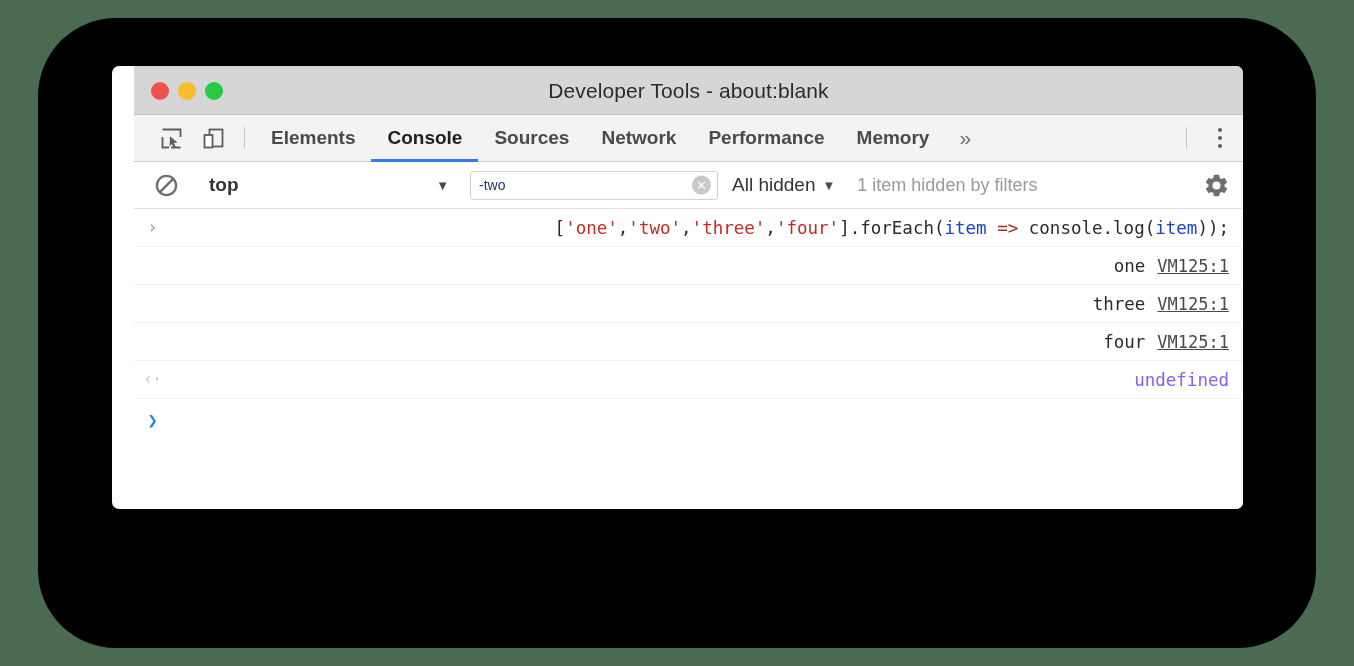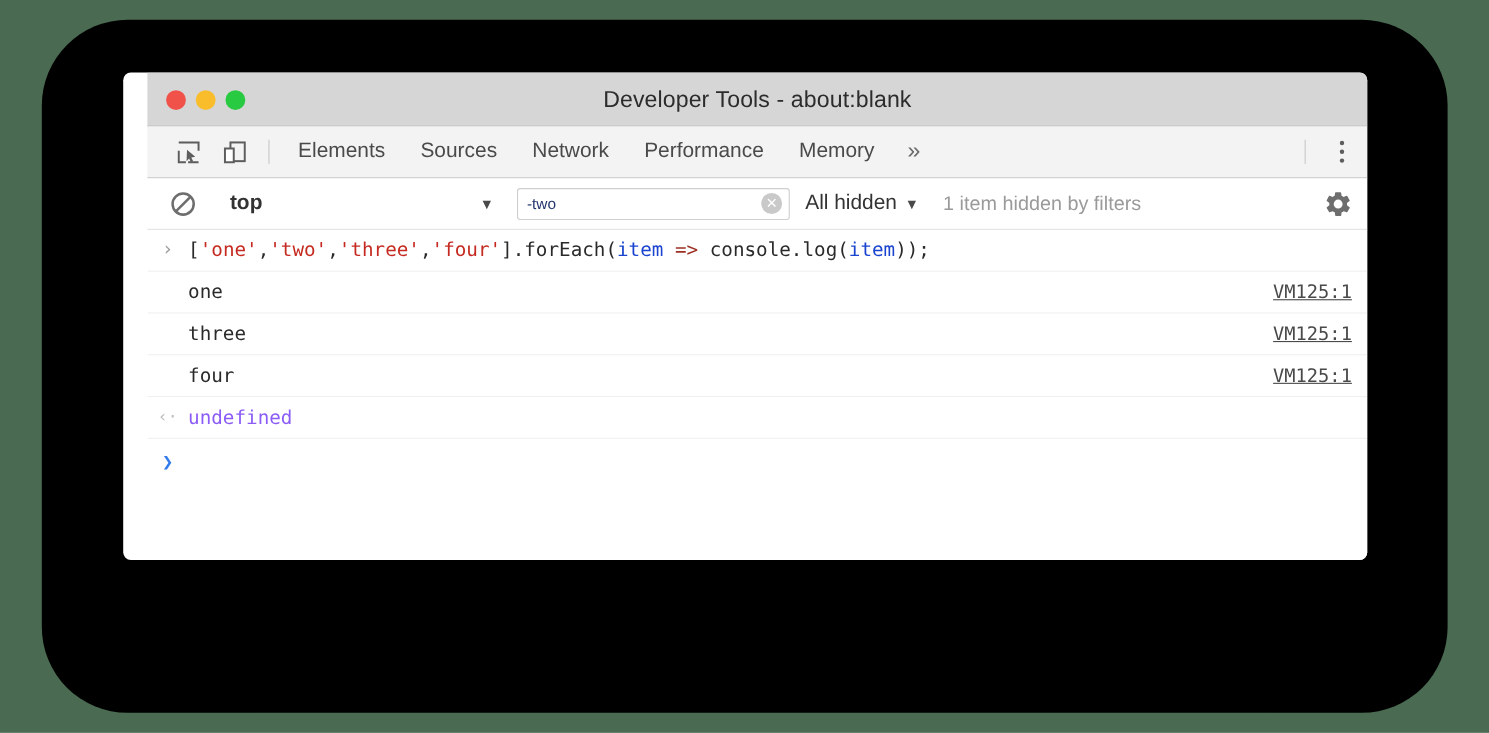--- a/index.html
+++ b/index.html
@@ -82,20 +82,21 @@
     flex: 0 0 auto;
   }
   #tabs { display: flex; align-items: stretch; }
   .tab {
     padding: 0 16px;
     display: flex; align-items: center;
     font-size: 19px;
     color: #4a4a4a;
     cursor: pointer;
     position: relative;
+    font-weight: bold;
   }
   .tab.active { color: #202020; }
   .tab.active::after {
     content: "";
     position: absolute;
     left: 0; right: 0; bottom: -1px;
     height: 3px;
     background: #337ceb;
   }
   #more-tabs {
@@ -200,21 +201,21 @@
     font-family: "DejaVu Sans Mono", monospace;
     font-size: 17.5px;
   }
   .row .gutter {
     width: 37px;
     flex: 0 0 37px;
     text-align: center;
     font-size: 17px;
     line-height: 1;
   }
-  .row .content { flex: 1 1 auto; white-space: pre; color: #2a2a2a; }
+  .row .content { flex: 1 1 auto; white-space: pre; color: #2a2a2a; text-align: right; }
   .row .src {
     font-size: 17px;
     color: #4a4a4a;
     text-decoration: underline;
     cursor: pointer;
     margin-left: 12px;
   }
   .row.input .gutter { color: #9b9b9b; }
   .row.result .gutter { color: #bdbdbd; font-size: 15px; }
   .row.result .content { color: #8b5cf6; }
@@ -253,20 +254,23 @@
         <rect x="6.5" y="1.5" width="13" height="17" fill="none" stroke="#5d5d5d" stroke-width="1.8"></rect>
         <rect x="1.5" y="7" width="8" height="12.5" fill="#ffffff" stroke="#5d5d5d" stroke-width="1.8"></rect>
       </svg>
     </div>
     <div class="vdiv"></div>
 
     <div id="tabs">
       <div class="tab">
         <span>Elements</span>
       </div>
+      <div class="tab active">
+        <span>Console</span>
+      </div>
       <div class="tab">
         <span>Sources</span>
       </div>
       <div class="tab">
         <span>Network</span>
       </div>
       <div class="tab">
         <span>Performance</span>
       </div>
       <div class="tab">

